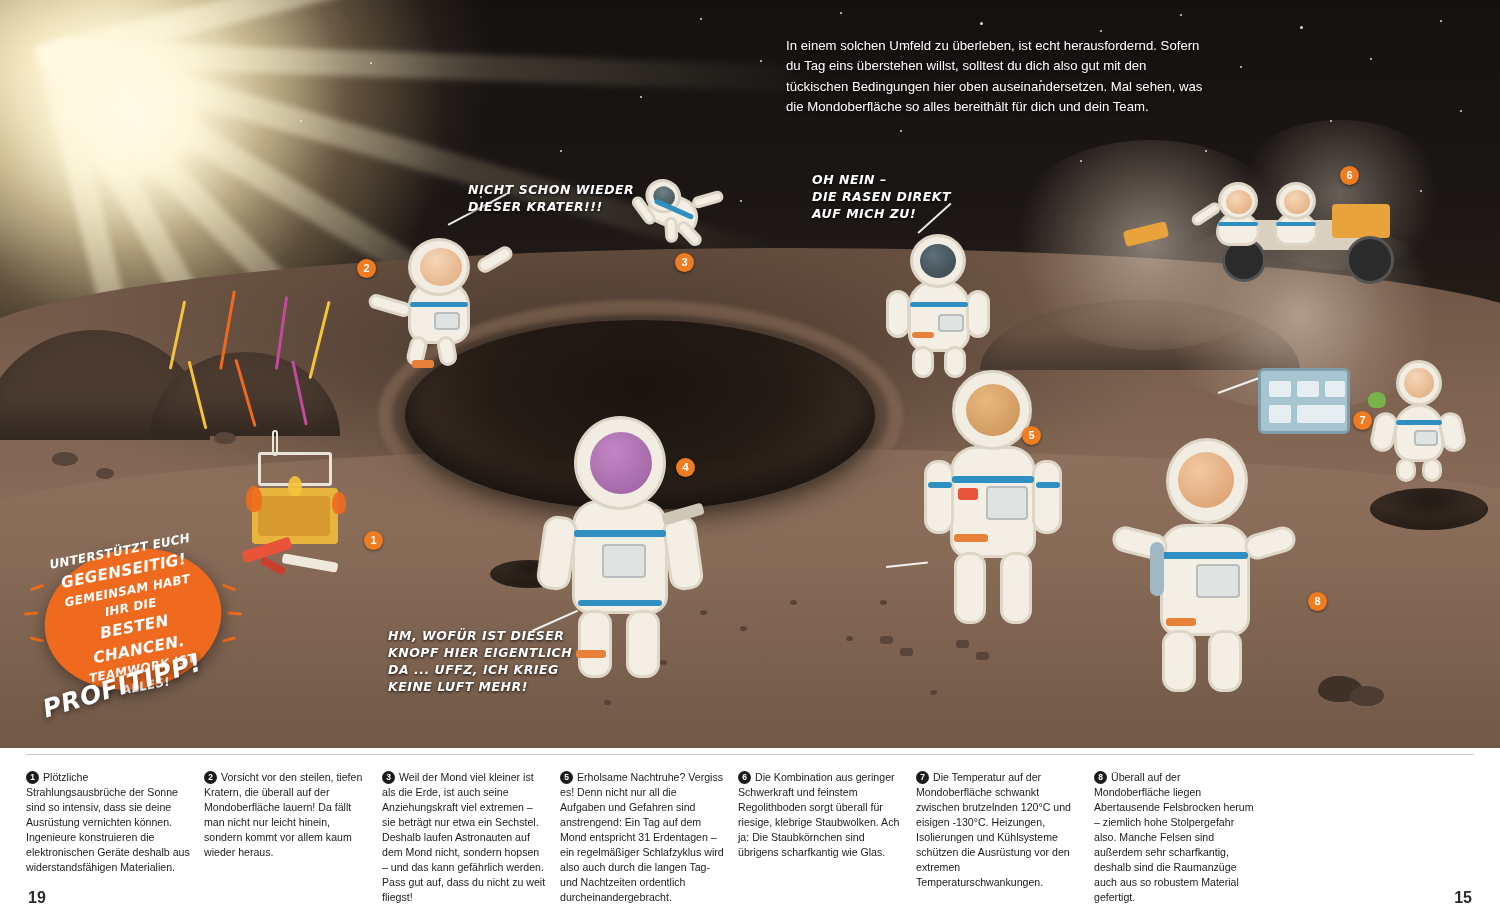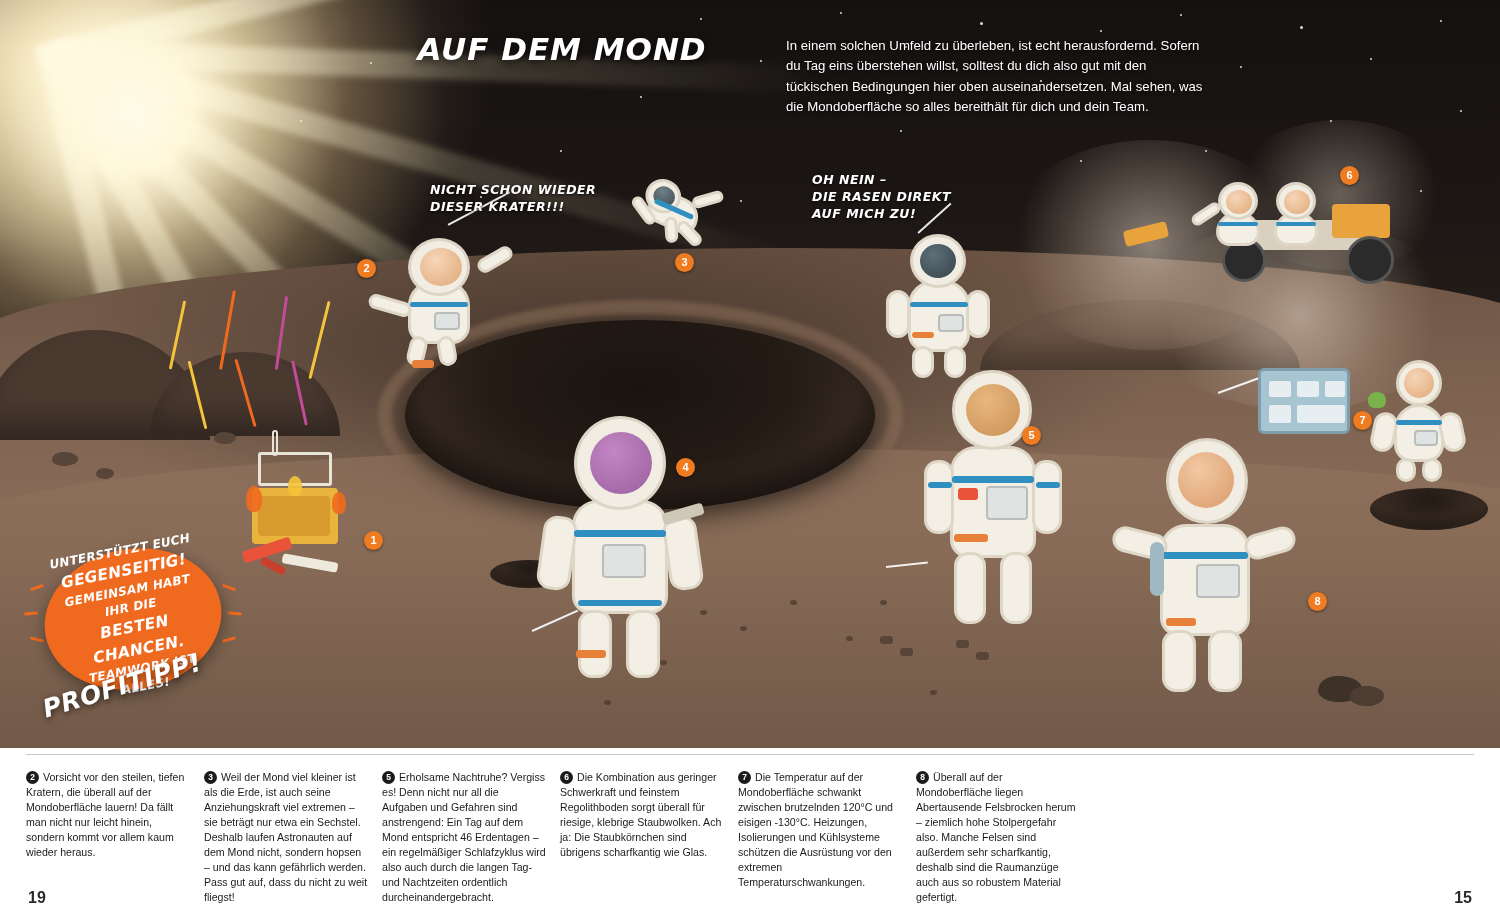--- a/index.html
+++ b/index.html
@@ -335,21 +335,21 @@
       <div class="arm" style="left:104px;top:20px;width:38px;height:15px;transform:rotate(-30deg)"></div>
       <div class="arm" style="left:-4px;top:66px;width:44px;height:15px;transform:rotate(16deg)"></div>
       <div class="leg" style="left:36px;top:104px;width:18px;height:30px;transform:rotate(14deg)"></div>
       <div class="leg" style="left:66px;top:104px;width:18px;height:30px;transform:rotate(-10deg)"></div>
       <div class="stripe" style="left:38px;top:70px;width:58px;height:5px"></div>
       <div class="panel" style="left:62px;top:80px;width:26px;height:18px"></div>
       <div class="orange" style="left:40px;top:128px;width:22px;height:8px"></div>
     </div>
     <div class="num" style="left:357px;top:259px">2</div>
     <div class="leader" style="left:448px;top:224px;width:70px;transform:rotate(-28deg)"></div>
-    <div class="hand" style="left:430px;top:182px;width:200px;white-space:pre-line">NICHT SCHON WIEDER
+    <div class="hand" style="left:468px;top:182px;width:200px;white-space:pre-line">NICHT SCHON WIEDER
 DIESER KRATER!!!</div>
 
     <div class="astro" style="left:622px;top:176px;width:100px;height:70px;transform:rotate(24deg)">
       <div class="body" style="left:26px;top:18px;width:52px;height:34px"></div>
       <div class="helmet" style="left:18px;top:8px;width:36px;height:34px"></div>
       <div class="visor" style="left:26px;top:15px;width:22px;height:20px"></div>
       <div class="arm" style="left:62px;top:4px;width:32px;height:12px;transform:rotate(-40deg)"></div>
       <div class="arm" style="left:8px;top:40px;width:32px;height:12px;transform:rotate(30deg)"></div>
       <div class="leg" style="left:60px;top:42px;width:30px;height:13px;transform:rotate(22deg)"></div>
       <div class="leg" style="left:44px;top:46px;width:26px;height:13px;transform:rotate(62deg)"></div>
@@ -446,38 +446,41 @@
       <div class="leg" style="left:38px;top:206px;width:34px;height:68px"></div>
       <div class="leg" style="left:86px;top:206px;width:34px;height:68px"></div>
       <div class="stripe" style="left:34px;top:126px;width:92px;height:7px"></div>
       <div class="stripe" style="left:38px;top:196px;width:84px;height:6px"></div>
       <div class="panel" style="left:62px;top:140px;width:44px;height:34px"></div>
       <div class="orange" style="left:36px;top:246px;width:30px;height:8px"></div>
       <div style="position:absolute;left:122px;top:104px;width:42px;height:12px;background:#cfc8b8;border-radius:4px;transform:rotate(-16deg)"></div>
     </div>
     <div class="num" style="left:676px;top:458px">4</div>
     <div class="leader" style="left:532px;top:630px;width:50px;transform:rotate(-24deg)"></div>
+    <div class="hand" style="left:388px;top:628px;width:210px;white-space:pre-line">HM, WOFÜR IST DIESER
+KNOPF HIER EIGENTLICH
+DA ... UFFZ, ICH KRIEG
+KEINE LUFT MEHR!</div>
 
     <div class="astro" style="left:1108px;top:432px;width:190px;height:262px">
       <div class="body" style="left:52px;top:92px;width:90px;height:112px"></div>
       <div class="helmet" style="left:58px;top:6px;width:82px;height:86px"></div>
       <div class="visor" style="left:70px;top:20px;width:56px;height:56px;background:radial-gradient(circle at 38% 32%,#f2c9a4,#d99b68)"></div>
       <div class="arm" style="left:4px;top:98px;width:56px;height:26px;transform:rotate(14deg)"></div>
       <div class="arm" style="left:136px;top:98px;width:52px;height:26px;transform:rotate(-16deg)"></div>
       <div class="leg" style="left:54px;top:198px;width:34px;height:62px"></div>
       <div class="leg" style="left:100px;top:198px;width:34px;height:62px"></div>
       <div class="stripe" style="left:54px;top:120px;width:86px;height:7px"></div>
       <div class="panel" style="left:88px;top:132px;width:44px;height:34px"></div>
       <div class="orange" style="left:58px;top:186px;width:30px;height:8px"></div>
       <div class="pack" style="left:42px;top:110px;width:14px;height:54px"></div>
     </div>
     <div class="num" style="left:1308px;top:592px">8</div>
 
     <div class="title">
-      <div class="l2">AUF DEM MOND</div>
     </div>
 
     <div class="intro">In einem solchen Umfeld zu überleben, ist echt herausfordernd. Sofern du Tag eins überstehen willst, solltest du dich also gut mit den tückischen Bedingungen hier oben auseinandersetzen. Mal sehen, was die Mondoberfläche so alles bereithält für dich und dein Team.</div>
 
     <div class="spark" style="left:30px;top:586px;transform:rotate(-20deg)"></div>
     <div class="spark" style="left:24px;top:612px;transform:rotate(-4deg)"></div>
     <div class="spark" style="left:30px;top:638px;transform:rotate(14deg)"></div>
     <div class="spark" style="left:222px;top:586px;transform:rotate(20deg)"></div>
     <div class="spark" style="left:228px;top:612px;transform:rotate(4deg)"></div>
     <div class="spark" style="left:222px;top:638px;transform:rotate(-14deg)"></div>
@@ -492,27 +495,30 @@
     </div>
     <div class="profitipp">PROFITIPP!</div>
 
   </div>
 
   <div class="footer">
     <div class="rule"></div>
     <div class="notes">
 
       <div class="note">
+        <span class="bullet">1</span><span>Plötzliche Strahlungsausbrüche der Sonne sind so intensiv, dass sie deine Ausrüstung vernichten können. Ingenieure konstruieren die elektronischen Geräte deshalb aus widerstandsfähigen Materialien.</span>
+      </div>
+      <div class="note">
         <span class="bullet">2</span><span>Vorsicht vor den steilen, tiefen Kratern, die überall auf der Mondoberfläche lauern! Da fällt man nicht nur leicht hinein, sondern kommt vor allem kaum wieder heraus.</span>
       </div>
       <div class="note">
         <span class="bullet">3</span><span>Weil der Mond viel kleiner ist als die Erde, ist auch seine Anziehungskraft viel extremen – sie beträgt nur etwa ein Sechstel. Deshalb laufen Astronauten auf dem Mond nicht, sondern hopsen – und das kann gefährlich werden. Pass gut auf, dass du nicht zu weit fliegst!</span>
       </div>
       <div class="note">
-        <span class="bullet">5</span><span>Erholsame Nachtruhe? Vergiss es! Denn nicht nur all die Aufgaben und Gefahren sind anstrengend: Ein Tag auf dem Mond entspricht 46 Erdentagen – ein regelmäßiger Schlafzyklus wird also auch durch die langen Tag- und Nachtzeiten ordentlich durcheinandergebracht.</span>
+        <span class="bullet">5</span><span>Erholsame Nachtruhe? Vergiss es! Denn nicht nur all die Aufgaben und Gefahren sind anstrengend: Ein Tag auf dem Mond entspricht 31 Erdentagen – ein regelmäßiger Schlafzyklus wird also auch durch die langen Tag- und Nachtzeiten ordentlich durcheinandergebracht.</span>
       </div>
       <div class="note">
         <span class="bullet">6</span><span>Die Kombination aus geringer Schwerkraft und feinstem Regolithboden sorgt überall für riesige, klebrige Staubwolken. Ach ja: Die Staubkörnchen sind übrigens scharfkantig wie Glas.</span>
       </div>
       <div class="note">
         <span class="bullet">7</span><span>Die Temperatur auf der Mondoberfläche schwankt zwischen brutzelnden 120°C und eisigen -130°C. Heizungen, Isolierungen und Kühlsysteme schützen die Ausrüstung vor den extremen Temperaturschwankungen.</span>
       </div>
       <div class="note">
         <span class="bullet">8</span><span>Überall auf der Mondoberfläche liegen Abertausende Felsbrocken herum – ziemlich hohe Stolpergefahr also. Manche Felsen sind außerdem sehr scharfkantig, deshalb sind die Raumanzüge auch aus so robustem Material gefertigt.</span>
       </div>

